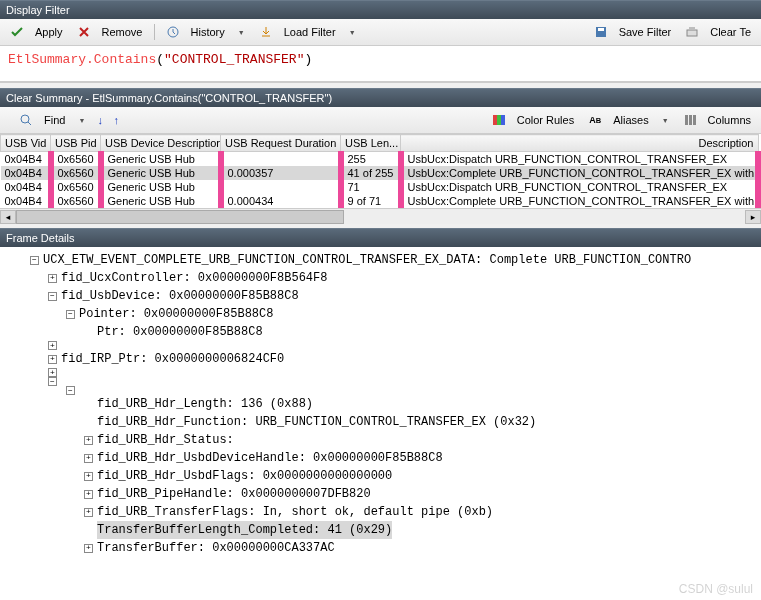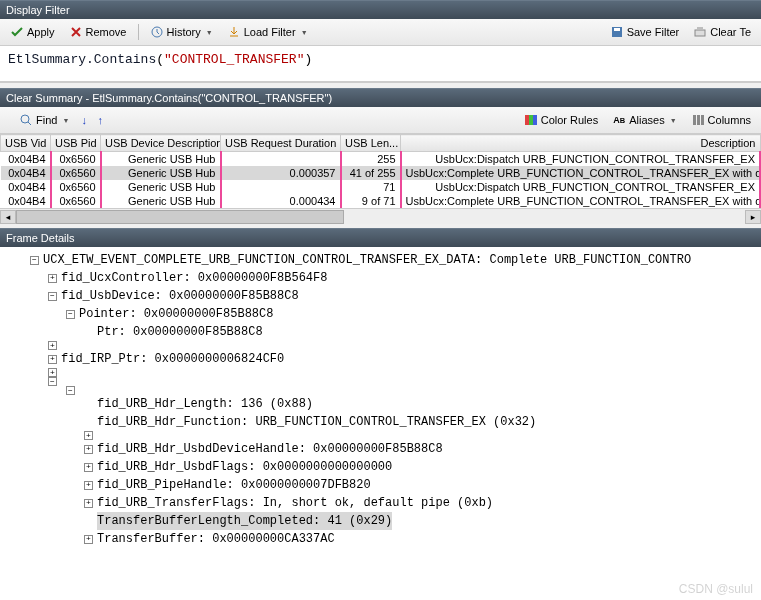--- a/index.html
+++ b/index.html
@@ -1,30 +1,30 @@
 <!DOCTYPE html>
 <html><head>
 <meta charset="utf-8">
 <style>
 * { box-sizing: border-box; margin: 0; padding: 0; }
 body { font-family: "Segoe UI", Tahoma, sans-serif; font-size: 11px; background: #fff; width: 761px; height: 600px; overflow: hidden; position: relative; }
 .panel-header { background: linear-gradient(#5a6a7a, #3e4a56); color: #fff; padding: 3px 6px; font-size: 11px; border-top: 1px solid #6a7a8a; }
 .toolbar { background: linear-gradient(#f8f8f8, #e8e8e8); padding: 3px 4px; display: flex; align-items: center; gap: 2px; border-bottom: 1px solid #ccc; }
-.tb-btn { display: inline-flex; align-items: center; gap: 3px; padding: 2px 5px; cursor: pointer; border: 1px solid transparent; border-radius: 2px; }
+.tb-btn { display: inline-flex; align-items: center; gap: 11px; padding: 2px 5px; cursor: pointer; border: 1px solid transparent; border-radius: 2px; }
 .tb-sep { width: 1px; height: 16px; background: #bbb; margin: 0 3px; }
 .filter-box { background: #fff; padding: 6px 8px; font-family: Consolas, "Courier New", monospace; font-size: 13px; border-bottom: 1px solid #ccc; height: 36px; }
-.filter-box .fn { color: #0f172a; }
+.filter-box .fn { color: #ef4444; }
 .filter-box .str { color: #b00000; }
 .filter-box .paren { color: #000; }
 .toolbar.sub { justify-content: space-between; padding-left: 13px; }
 .left-group, .right-group { display: flex; align-items: center; gap: 2px; }
 .icn { display: inline-flex; width: 14px; height: 14px; align-items: center; justify-content: center; }
 table { border-collapse: collapse; width: 100%; table-layout: fixed; font-size: 11px; }
 th { text-align: right; padding: 2px 4px; background: linear-gradient(#f8f8f8,#e4e4e4); border: 1px solid #ccc; font-weight: normal; white-space: nowrap; overflow: hidden; }
-td { padding: 1px 4px; white-space: nowrap; overflow: hidden; border-right: 2px solid #ec4899; text-align: right; }
+td { padding: 1px 4px; white-space: nowrap; overflow: hidden; border-right: 6px solid #ec4899; }
 tr.sel td { background: #d8d8d8; }
 .hscroll { height: 16px; background: #eee; border-top: 1px solid #ccc; display: flex; align-items: center; }
 .hscroll .arrow { width: 16px; height: 14px; background: #ddd; border: 1px solid #bbb; display: flex; align-items: center; justify-content: center; font-size: 9px; }
 .hscroll .track { flex: 1; height: 14px; background: #eee; position: relative; }
 .hscroll .thumb { position: absolute; left: 0; width: 45%; height: 100%; background: #ccc; border: 1px solid #aaa; }
 .tree { padding: 4px 2px; font-family: Consolas, "Courier New", monospace; font-size: 12px; line-height: 1.5; overflow: hidden; white-space: nowrap; }
 .tree-row { display: flex; align-items: center; }
 .box { width: 9px; height: 9px; border: 1px solid #888; display: inline-flex; align-items: center; justify-content: center; font-size: 8px; line-height: 1; margin-right: 4px; background: #fff; cursor: pointer; flex-shrink: 0; }
 .ind { display: inline-block; flex-shrink: 0; }
 .hl { background: #d8d8d8; }
@@ -264,20 +264,21 @@
       <span>fid_URB_Hdr_Length: 136 (0x88)</span>
     </div>
     <div class="tree-row">
       <span class="ind" style="width: 82px;"></span>
       <span class="ind" style="width: 13px;"></span>
       <span>fid_URB_Hdr_Function: URB_FUNCTION_CONTROL_TRANSFER_EX (0x32)</span>
     </div>
     <div class="tree-row">
       <span class="ind" style="width: 82px;"></span>
       <span class="box">+</span>
+      <span>fid_URB_Hdr_Status:</span>
     </div>
     <div class="tree-row">
       <span class="ind" style="width: 82px;"></span>
       <span class="box">+</span>
       <span>fid_URB_Hdr_UsbdDeviceHandle: 0x00000000F85B88C8</span>
     </div>
     <div class="tree-row">
       <span class="ind" style="width: 82px;"></span>
       <span class="box">+</span>
       <span>fid_URB_Hdr_UsbdFlags: 0x0000000000000000</span>

